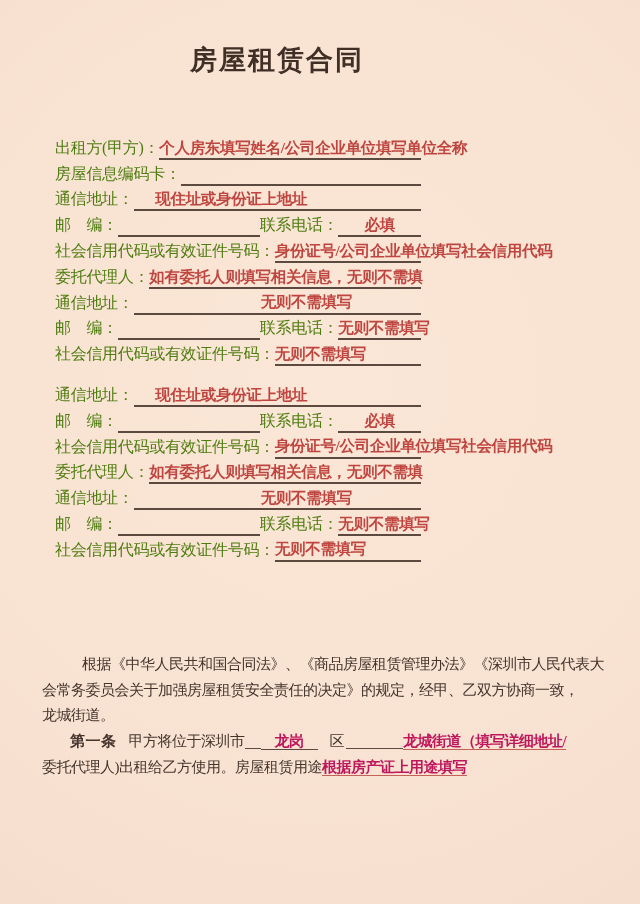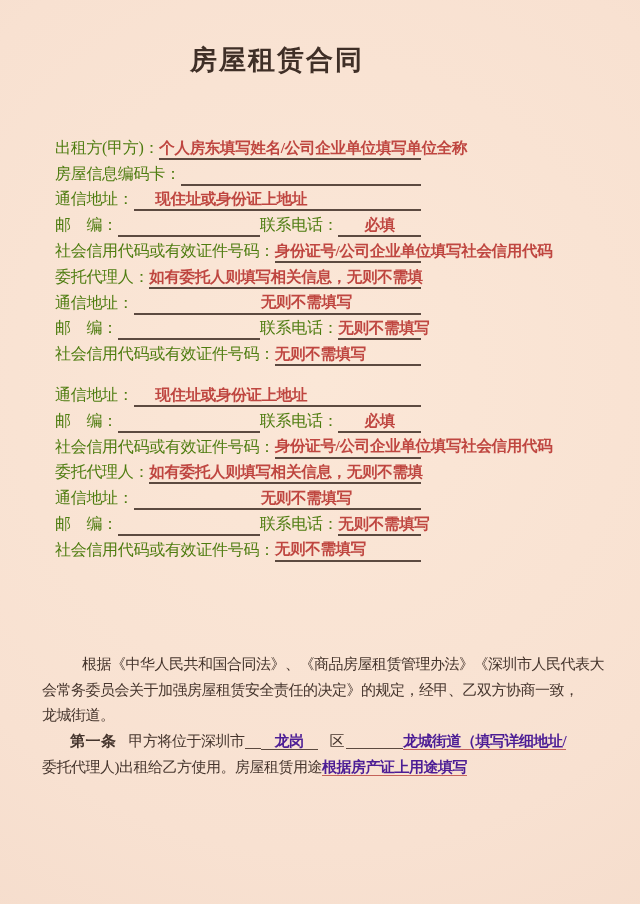--- a/index.html
+++ b/index.html
@@ -44,21 +44,21 @@
   .para{
     margin-top:90px;padding:0 48px 0 42px;
     font-size:15px;line-height:25.8px;letter-spacing:-0.5px;
     color:#44342c;
   }
   .pline{white-space:nowrap;}
   .indent{text-indent:40px;}
   .indent-sm{text-indent:28px;}
   .b{font-weight:700;letter-spacing:0.5px;}
   .sp{display:inline-block;width:12px;}
-  .red{color:#4c1d95;font-weight:600;margin-top:24px;}
+  .red{color:#be185d;font-weight:600;margin-top:24px;}
   .u-dark{border-bottom:1.6px solid #5c4a40;}
   .u-red{border-bottom:1.6px solid #c4625a;}
   .pad{padding:0 14px;}
   .qu{margin-left:12px;margin-right:2px;}
   .ub{display:inline-block;height:1px;vertical-align:-3px;}
   .ub.w16{width:16px;}
   .ub.w57{width:57px;}
   .ub.w115{width:115px;}
 </style>
 </head>

